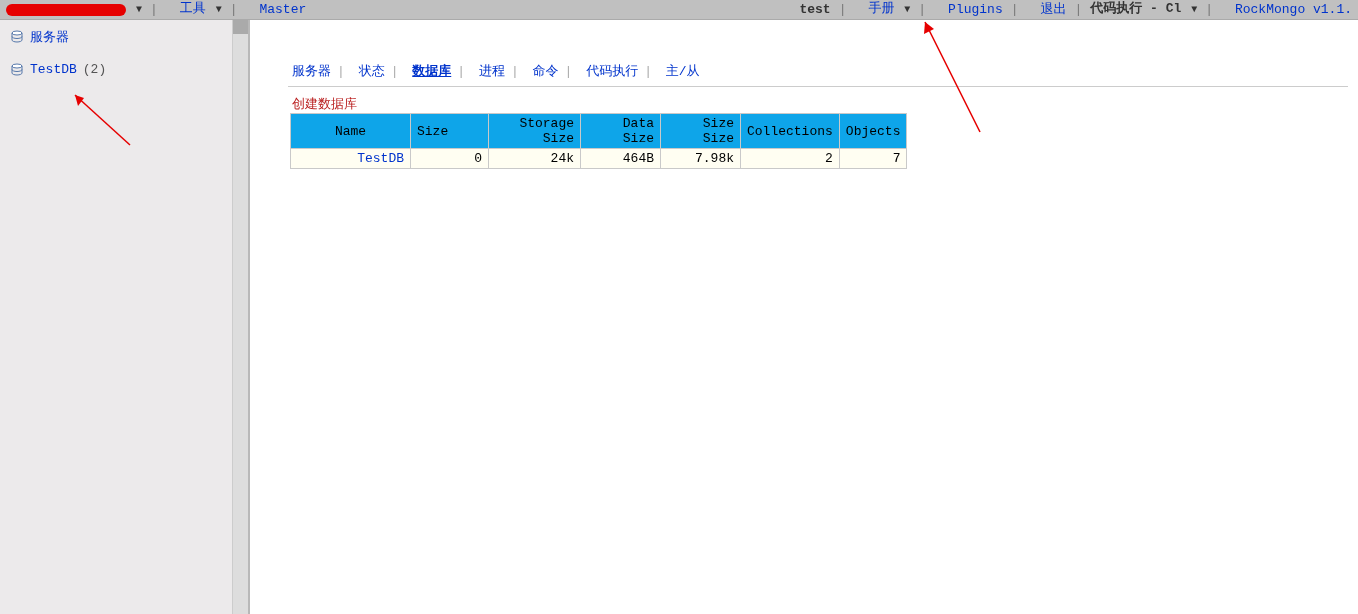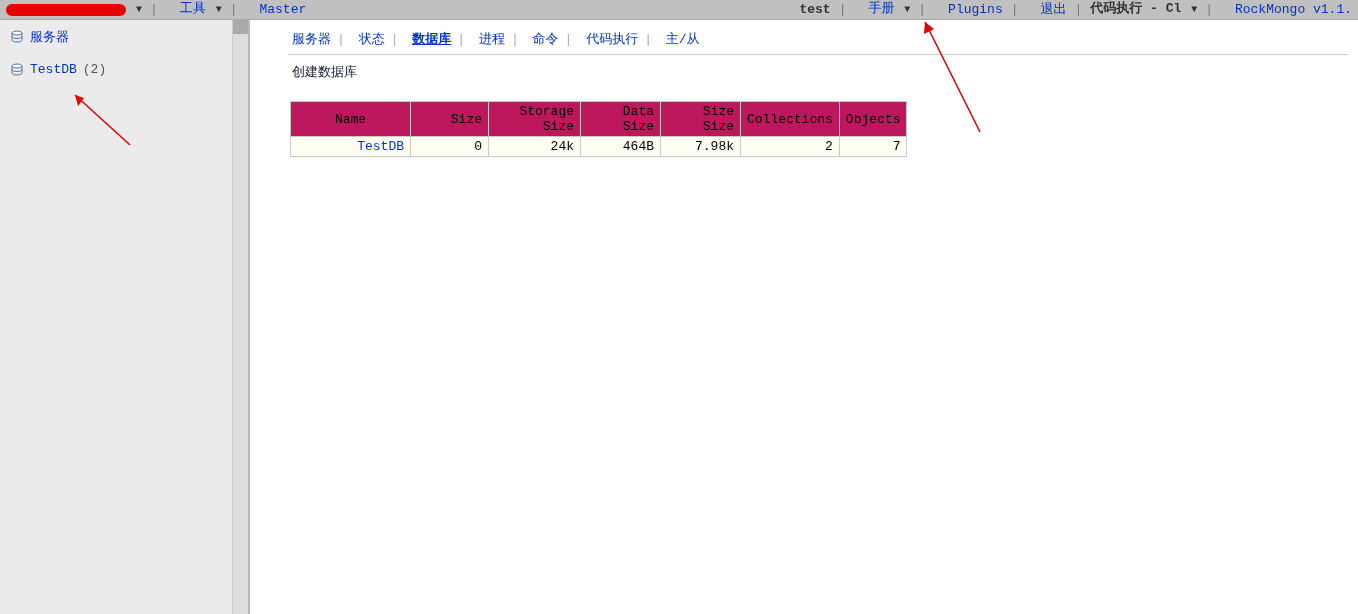--- a/index.html
+++ b/index.html
@@ -107,54 +107,55 @@
       height: 12px;
     }
     .main {
       flex: 1;
       padding: 6px 10px;
       position: relative;
     }
     .tabs {
       padding: 4px 0 6px 4px;
       border-bottom: 1px solid #ccc;
+      margin-top: 32px;
     }
     .tabs a {
       color: #0033cc;
       text-decoration: none;
       cursor: pointer;
     }
     .tabs .sep {
       color: #aaa;
       margin: 0 6px;
     }
     .tabs a.active {
       font-weight: bold;
       text-decoration: underline;
     }
     .create-link {
       display: inline-block;
-      color: #0f172a;
-      margin: 8px 0 20px 4px;
+      color: #b91c1c;
+      margin: 8px 0 0 4px;
       cursor: pointer;
       text-decoration: none;
     }
     table.dbtable {
       border-collapse: collapse;
       margin-left: 2px;
     }
     table.dbtable th, table.dbtable td {
       border: 1px solid #c9c9c9;
       padding: 2px 6px;
       text-align: right;
       font-family: "Courier New", monospace;
       font-size: 13px;
     }
     table.dbtable th {
-      background: #be185d;
+      background: #0ea5e9;
       font-weight: normal;
     }
     table.dbtable td {
       background: #fffef2;
     }
     table.dbtable td.linkcell a {
       color: #0033cc;
       text-decoration: none;
     }
     
@@ -233,21 +234,21 @@
       <a>代码执行</a><span class="sep">|</span>
       <a>主/从</a>
     </div>
 
     <a class="create-link">创建数据库</a>
 
     <table class="dbtable">
       <thead>
         <tr>
           <th style="width:120px;text-align:center">Name</th>
-          <th style="width:78px;text-align:right">Size</th>
+          <th style="width:78px;text-align:left">Size</th>
           <th style="width:92px">Storage Size</th>
           <th style="width:80px">Data Size</th>
           <th style="width:80px">Size Size</th>
           <th style="width:80px">Collections</th>
           <th style="width:52px">Objects</th>
         </tr>
       </thead>
       <tbody>
         <tr>
           <td class="linkcell"><a>TestDB</a></td>

